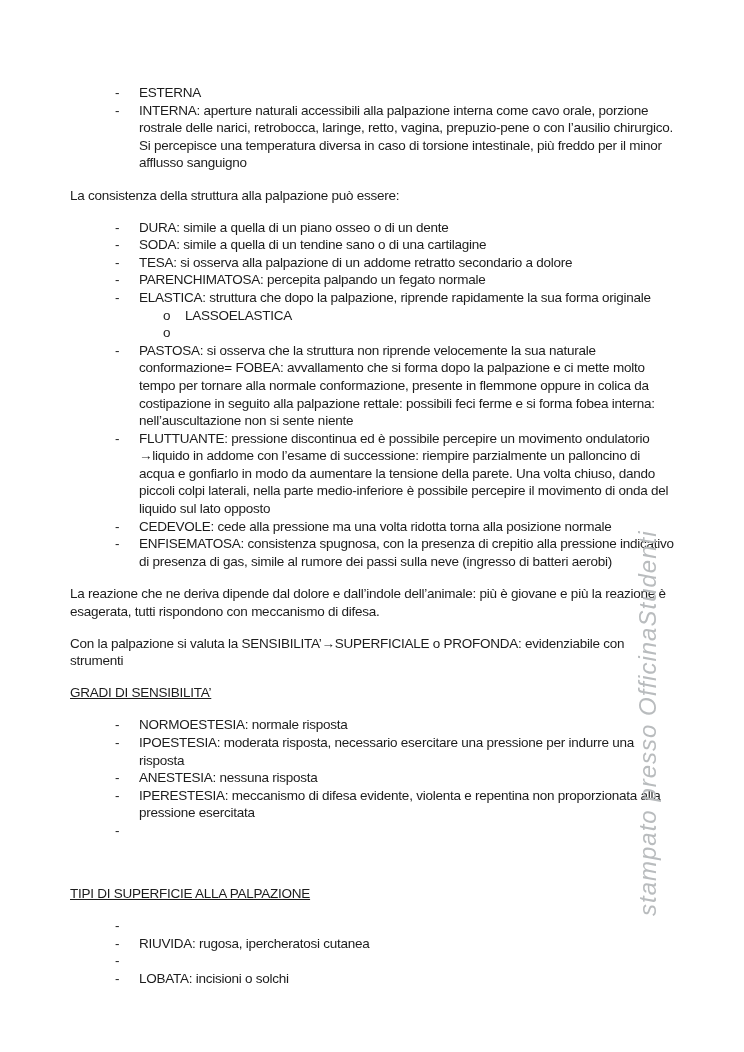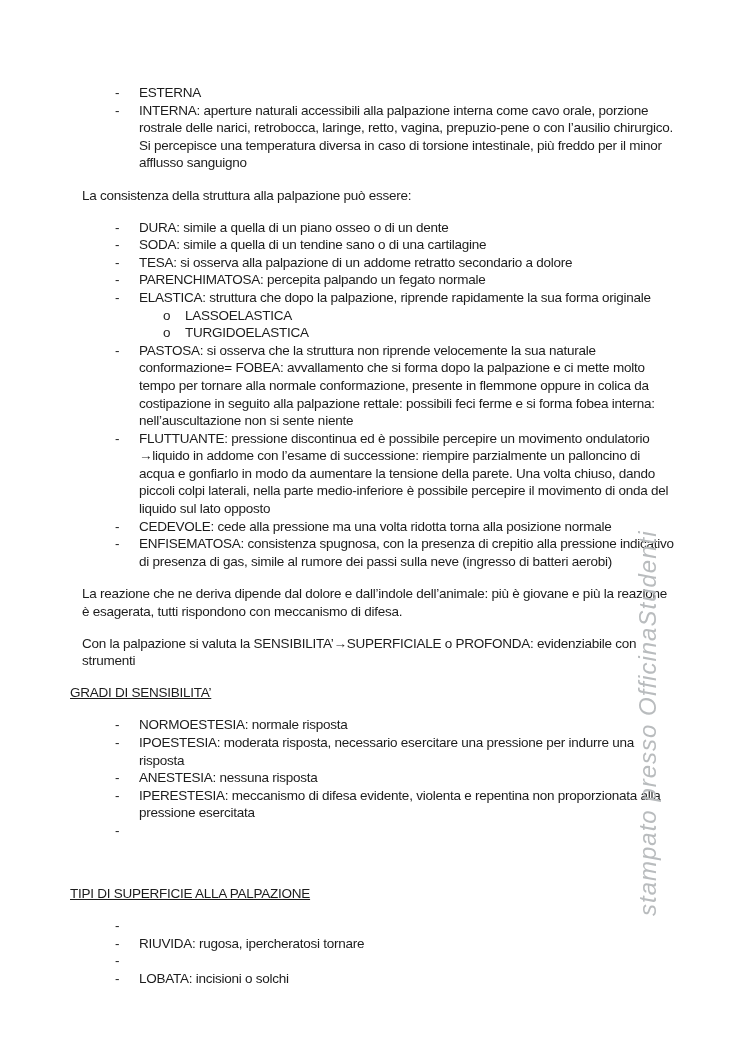--- a/index.html
+++ b/index.html
@@ -23,21 +23,21 @@
   .content {
     position: absolute;
     left: 70px;
     top: 84px;
     width: 606px;
     font-size: 13.5px;
     line-height: 17.6px;
     letter-spacing: -0.25px;
   }
   .para {
-    margin: 0 0 14px 12px;
+    margin: 0 0 14px 0;
   }
   .blist {
     margin: 0 0 15px 0;
   }
   .li {
     display: flex;
     align-items: flex-start;
   }
   .li .marker {
     flex: none;
@@ -118,21 +118,20 @@
       <div class="li l1">
         <span class="marker">-</span>
         <span class="txt">ELASTICA: struttura che dopo la palpazione, riprende rapidamente la sua forma originale</span>
       </div>
       <div class="li l2">
         <span class="marker">o</span>
         <span class="txt">LASSOELASTICA</span>
       </div>
       <div class="li l2">
         <span class="marker">o</span>
-        <span class="txt">TURGIDOELASTICA</span>
       </div>
       <div class="li l1">
         <span class="marker">-</span>
         <span class="txt">PASTOSA: si osserva che la struttura non riprende velocemente la sua naturale conformazione= FOBEA: avvallamento che si forma dopo la palpazione e ci mette molto tempo per tornare alla normale conformazione, presente in flemmone oppure in colica da costipazione in seguito alla palpazione rettale: possibili feci ferme e si forma fobea interna: nell’auscultazione non si sente niente</span>
       </div>
       <div class="li l1">
         <span class="marker">-</span>
         <span class="txt">FLUTTUANTE: pressione discontinua ed è possibile percepire un movimento ondulatorio →liquido in addome con l’esame di successione: riempire parzialmente un palloncino di acqua e gonfiarlo in modo da aumentare la tensione della parete. Una volta chiuso, dando piccoli colpi laterali, nella parte medio-inferiore è possibile percepire il movimento di onda del liquido sul lato opposto</span>
       </div>
       <div class="li l1">
@@ -175,21 +174,21 @@
     <div class="spacer"></div>
 
     <p class="para heading">TIPI DI SUPERFICIE ALLA PALPAZIONE</p>
 
     <div class="blist">
       <div class="li l1">
         <span class="marker">-</span>
       </div>
       <div class="li l1">
         <span class="marker">-</span>
-        <span class="txt">RIUVIDA: rugosa, ipercheratosi tornare</span>
+        <span class="txt">RIUVIDA: rugosa, ipercheratosi cutanea</span>
       </div>
       <div class="li l1">
         <span class="marker">-</span>
       </div>
       <div class="li l1">
         <span class="marker">-</span>
         <span class="txt">LOBATA: incisioni o solchi</span>
       </div>
     </div>
 

